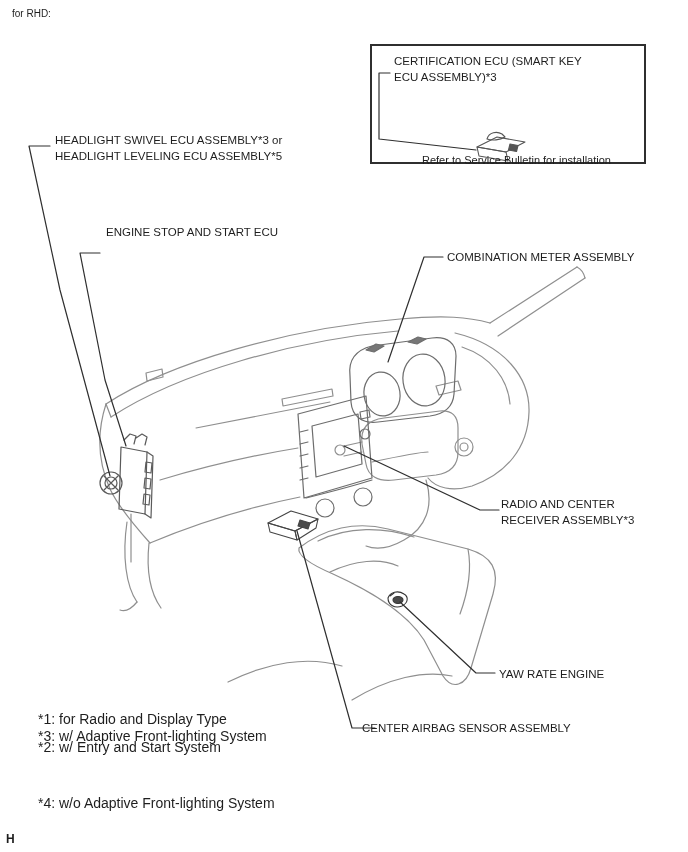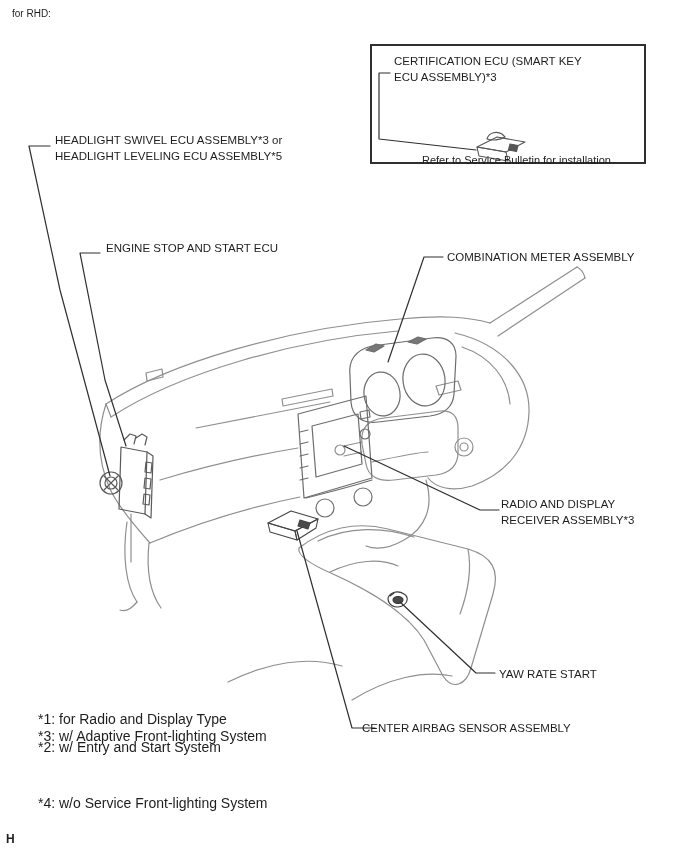--- a/index.html
+++ b/index.html
@@ -132,41 +132,41 @@
   </g>
 </svg>
 
 <div id="for-rhd">for RHD:</div>
 
 <div class="lbl" style="left:55px;top:132px;">
   <div>HEADLIGHT SWIVEL ECU ASSEMBLY*3 or</div>
   <div>HEADLIGHT LEVELING ECU ASSEMBLY*5</div>
 </div>
 
-<div class="lbl" style="left:106px;top:240px;">ENGINE STOP AND START ECU</div>
+<div class="lbl" style="left:106px;top:224px;">ENGINE STOP AND START ECU</div>
 
 <div id="cert-box">
   <div class="lbl" style="left:22px;top:7px;">
     <div>CERTIFICATION ECU (SMART KEY</div>
     <div>ECU ASSEMBLY)*3</div>
   </div>
   <div class="lbl small" style="left:14px;top:106px;margin-left:36px;">
     <div>Refer to Service Bulletin for installation</div>
   </div>
 </div>
 
 <div class="lbl" style="left:447px;top:249px;">COMBINATION METER ASSEMBLY</div>
 
 <div class="lbl" style="left:501px;top:496px;">
-  <div>RADIO AND DISPLAY</div>
+  <div>RADIO AND CENTER</div>
   <div>RECEIVER ASSEMBLY*3</div>
 </div>
 
-<div class="lbl" style="left:499px;top:666px;">YAW RATE START</div>
+<div class="lbl" style="left:499px;top:666px;">YAW RATE ENGINE</div>
 
 <div class="lbl" style="left:362px;top:720px;">CENTER AIRBAG SENSOR ASSEMBLY</div>
 
 <div class="fnote" style="top:711px;">*1: for Radio and Display Type</div>
 <div class="fnote" style="top:739px;">*2: w/ Entry and Start System</div>
 <div class="fnote" style="top:728px;">*3: w/ Adaptive Front-lighting System</div>
-<div class="fnote" style="top:795px;">*4: w/o Service Front-lighting System</div>
+<div class="fnote" style="top:795px;">*4: w/o Adaptive Front-lighting System</div>
 
 <div id="page-h">H</div>
 
 </body></html>

